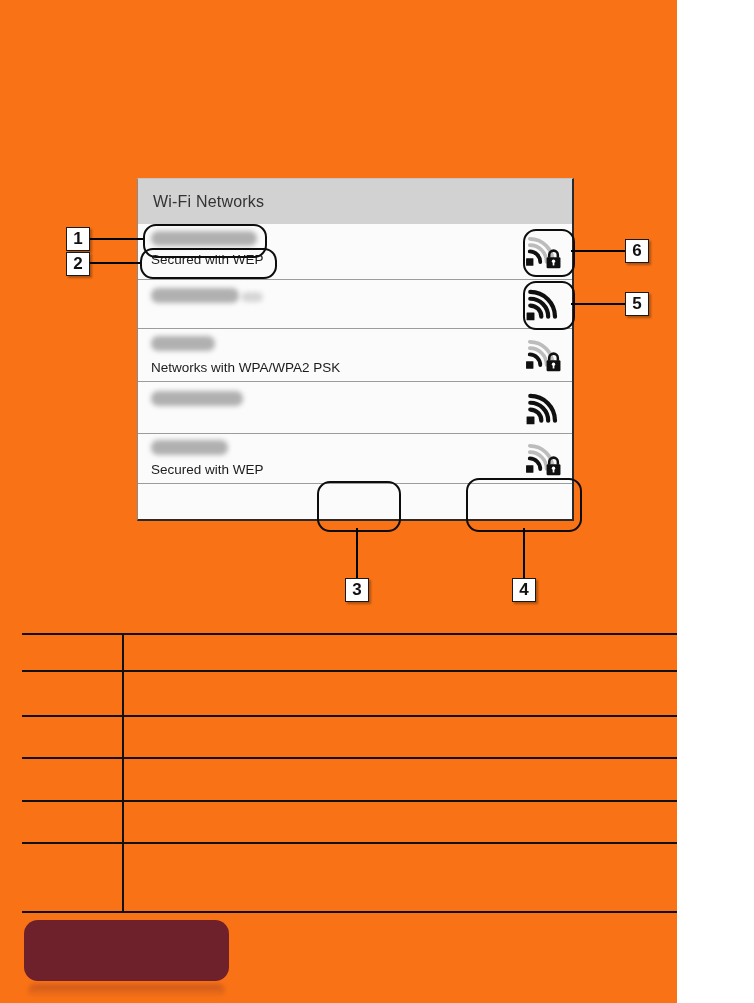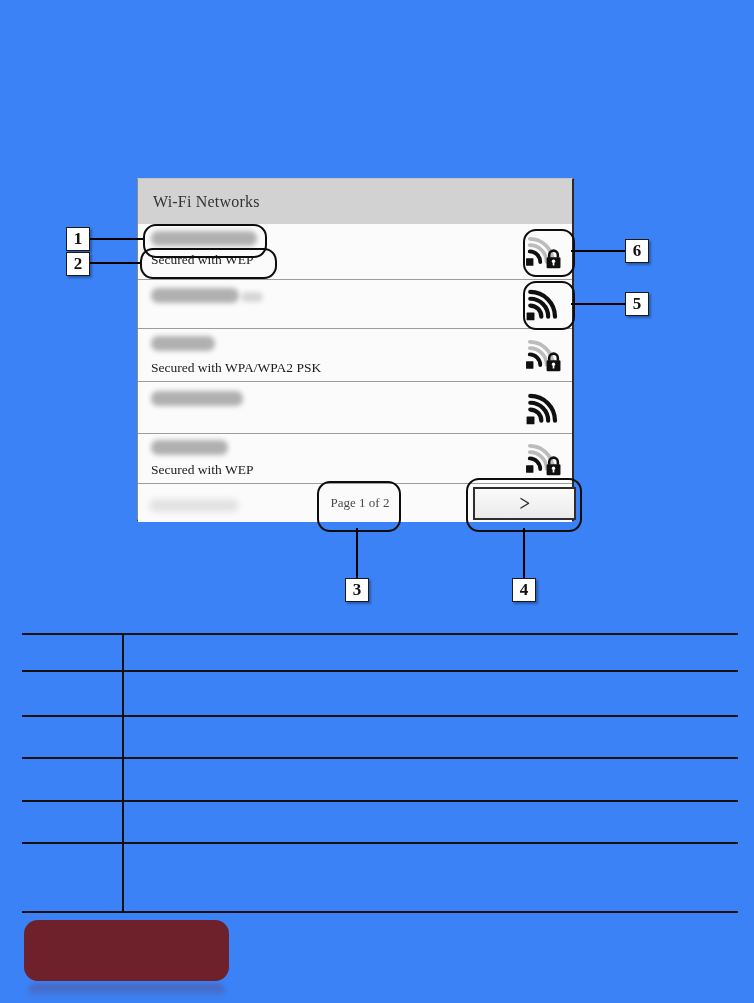--- a/index.html
+++ b/index.html
@@ -1,18 +1,18 @@
 <!DOCTYPE html>
 <html><head>
 <meta charset="utf-8">
 <style>
   html,body{margin:0;padding:0;background:#fff;}
   .page{
-    position:relative;width:754px;height:1003px;background:#3b82f6;
-    font-family:Liberation Serif, serif;overflow:hidden;
+    position:relative;width:677px;height:1003px;background:#f97316;
+    font-family:Liberation Sans, sans-serif;overflow:hidden;
   }
   
   .dialog{
     position:absolute;left:137px;top:178px;width:437px;height:343px;
     box-sizing:border-box;background:#fbfbfb;
     border-left:1px solid #8a8a8a;border-right:2px solid #2a2a2a;
     border-bottom:2px solid #2a2a2a;border-top:1px solid #c4c4c4;
   }
   .dlg-header{
     position:absolute;left:0;top:0;right:0;height:45px;background:#d2d2d2;
@@ -131,21 +131,21 @@
       <div class="blob b2t"></div>
       <div class="net-icon">
         <svg>
             <use href="#sym-wifi-strong"></use>
           </svg>
       </div>
     </div>
 
     <div class="net-row row3">
       <div class="blob b3"></div>
-      <div class="security">Secured with WPA/WPA2 PSK</div>
+      <div class="security">Networks with WPA/WPA2 PSK</div>
       <div class="net-icon">
         <svg>
             <use href="#sym-wifi-weak-lock"></use>
           </svg>
       </div>
     </div>
 
     <div class="net-row row4">
       <div class="blob b4"></div>
       <div class="net-icon">
@@ -158,27 +158,20 @@
     <div class="net-row row5">
       <div class="blob b5"></div>
       <div class="security">Secured with WEP</div>
       <div class="net-icon">
         <svg>
             <use href="#sym-wifi-weak-lock"></use>
           </svg>
       </div>
     </div>
 
-    <div class="dlg-footer">
-      <div class="blob bf"></div>
-      <div class="page-indicator">Page 1 of 2</div>
-      <div class="next-btn">
-        <span class="chev">&gt;</span>
-      </div>
-    </div>
   </div>
 
   <div class="co co1"></div>
   <div class="co co2"></div>
   <div class="co co6"></div>
   <div class="co co5"></div>
   <div class="co co3"></div>
   <div class="co co4"></div>
 
   <div class="h-line l1"></div>

